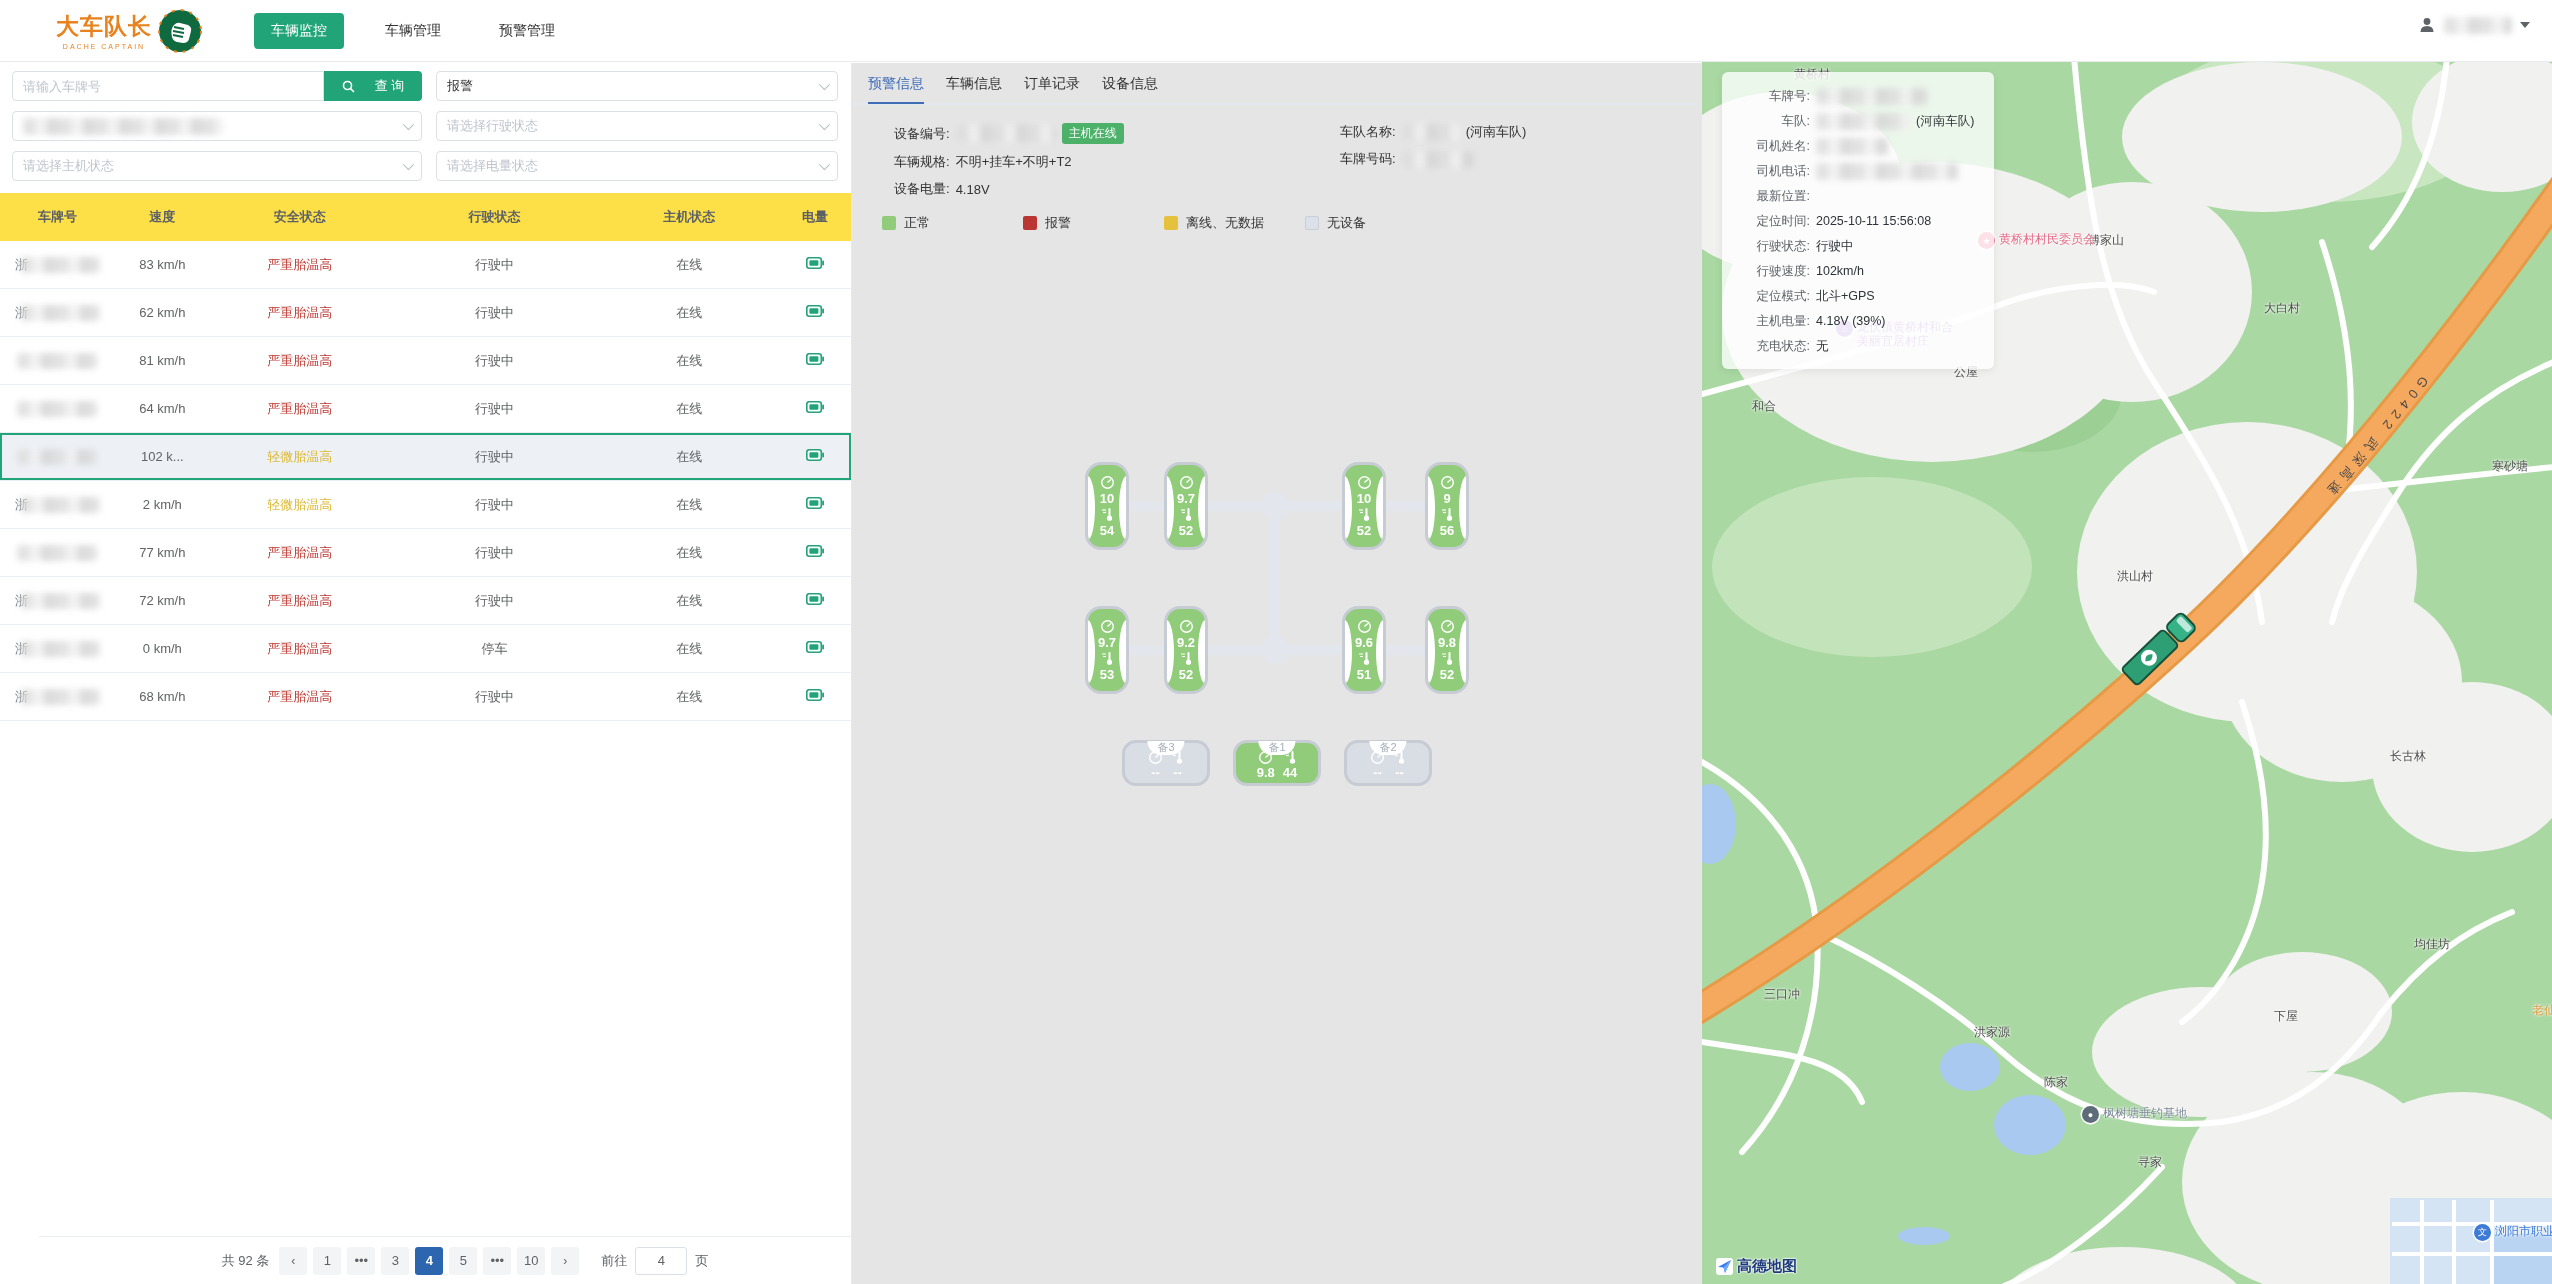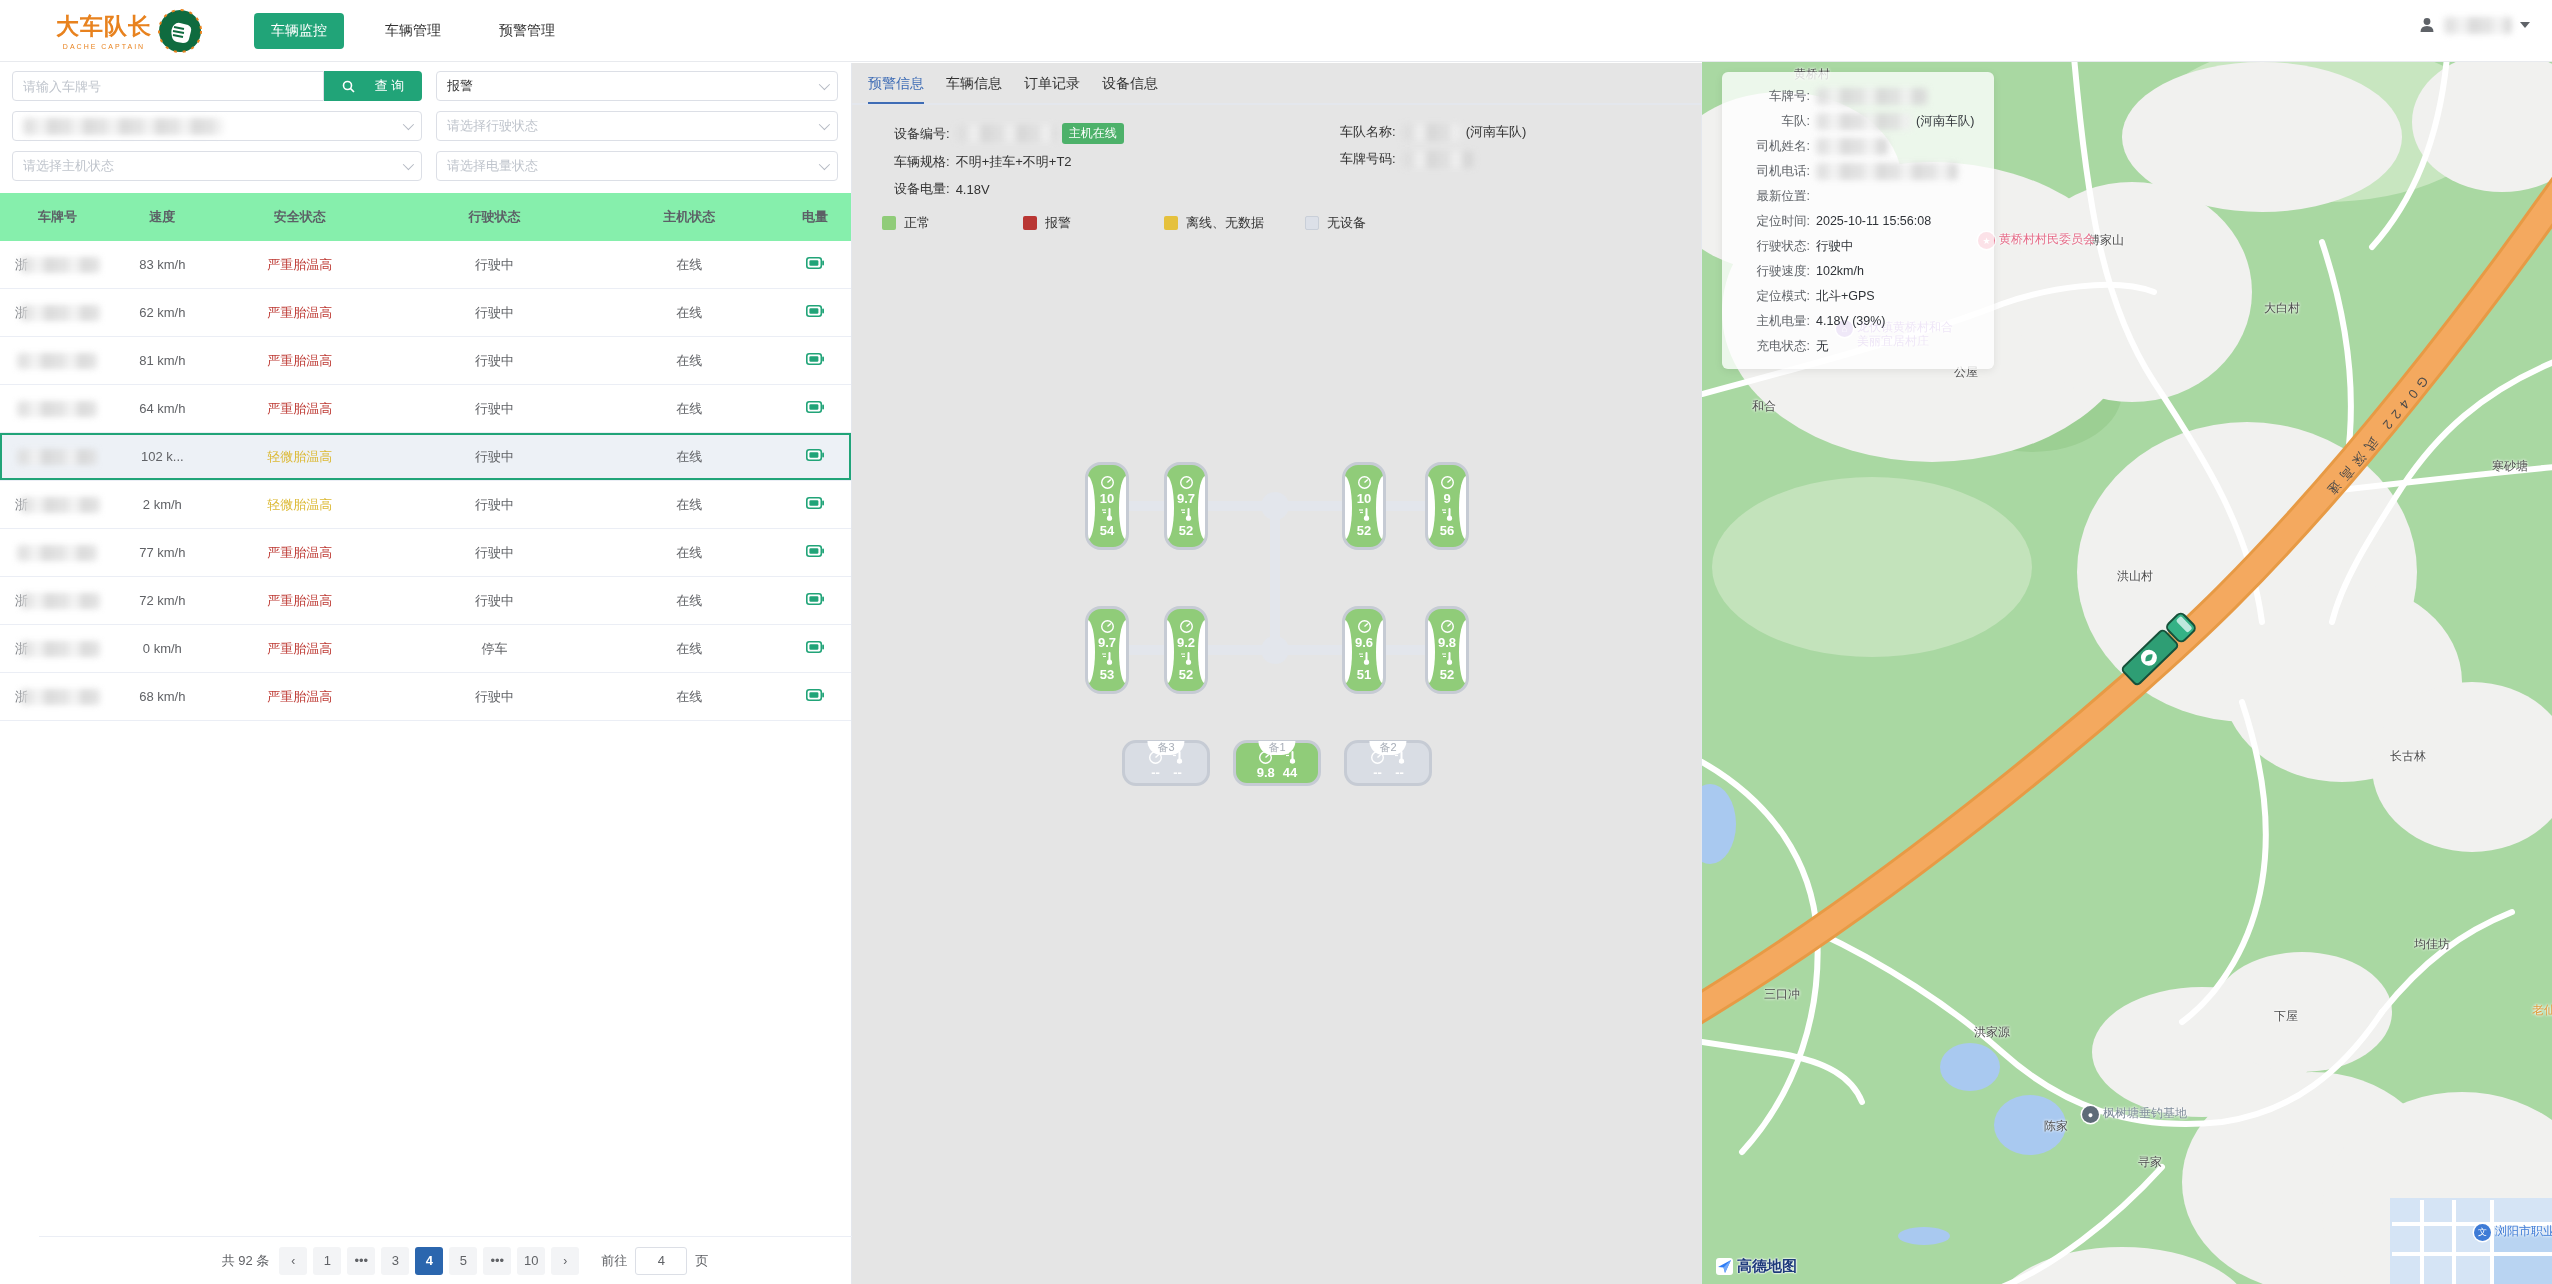--- a/index.html
+++ b/index.html
@@ -47,21 +47,21 @@
     gap:20px; cursor:pointer; }
   .select { position:relative; height:30px; border:1px solid #dcdfe6; border-radius:4px;
     display:flex; align-items:center; padding:0 26px 0 10px; font-size:13px; color:#333; cursor:pointer; }
   .select.w-right { width:402px; }
   .select.w-left { width:410px; }
   .select .ph { color:#bfc4cc; }
   .chev { position:absolute; right:10px; top:10px; width:8px; height:8px;
     border-right:1.6px solid #b4b9c2; border-bottom:1.6px solid #b4b9c2; transform:rotate(45deg) translateY(-2px); }
 
   
-  .tbl-head { display:flex; height:48px; align-items:center; background:#86efac; font-size:13px;
+  .tbl-head { display:flex; height:48px; align-items:center; background:#fde047; font-size:13px;
     color:#5c6066; font-weight:bold; margin-top:2px; }
   .tbl-row { display:flex; height:48px; align-items:center; font-size:13px; color:#606266;
     border-bottom:1px solid #ebeef5; cursor:pointer; position:relative; }
   .tbl-row.selected { background:#edf1f6; }
   .tbl-row.selected::after { content:""; position:absolute; inset:0; border:2px solid #21a478; pointer-events:none; }
   .c0{width:115px;text-align:center;} .c1{width:95px;text-align:center;}
   .c2{width:180px;text-align:center;} .c3{width:210px;text-align:center;}
   .c4{width:180px;text-align:center;} .c5{width:72px;text-align:center;}
   .sev-high { color:#be3a34; }
   .sev-low { color:#dcb934; }
@@ -741,21 +741,21 @@
         <div class="map-label " style="left: 562px; top: 238px;">大白村</div>
         <div class="map-label " style="left: 252px; top: 302px;">公屋</div>
         <div class="map-label " style="left: 50px; top: 336px;">和合</div>
         <div class="map-label " style="left: 790px; top: 396px;">寒砂塘</div>
         <div class="map-label " style="left: 415px; top: 506px;">洪山村</div>
         <div class="map-label " style="left: 688px; top: 686px;">长古林</div>
         <div class="map-label " style="left: 712px; top: 874px;">均佳坊</div>
         <div class="map-label " style="left: 62px; top: 924px;">三口冲</div>
         <div class="map-label " style="left: 272px; top: 962px;">洪家源</div>
         <div class="map-label " style="left: 572px; top: 946px;">下屋</div>
-        <div class="map-label " style="left: 342px; top: 1012px; margin-top: 44px;">陈家</div>
+        <div class="map-label " style="left: 342px; top: 1012px;">陈家</div>
         <div class="map-label " style="left: 436px; top: 1092px;">寻家</div>
         <div class="map-label orange" style="left: 830px; top: 940px;">老仙</div>
         <div class="poi" style="left: 276px; top: 170px;">
           <div class="poi-dot" style="background: rgb(240, 124, 150);">★</div>
           <div class="poi-text" style="color: rgb(229, 106, 135);">黄桥村村民委员会</div>
         </div>
         <div class="poi" style="left: 134px; top: 258px;">
           <div class="poi-dot" style="background: rgb(184, 151, 224);">⌂</div>
           <div class="poi-text" style="color: rgb(178, 139, 217);">龙伏镇黄桥村和合<br>美丽宜居村庄</div>
         </div>

